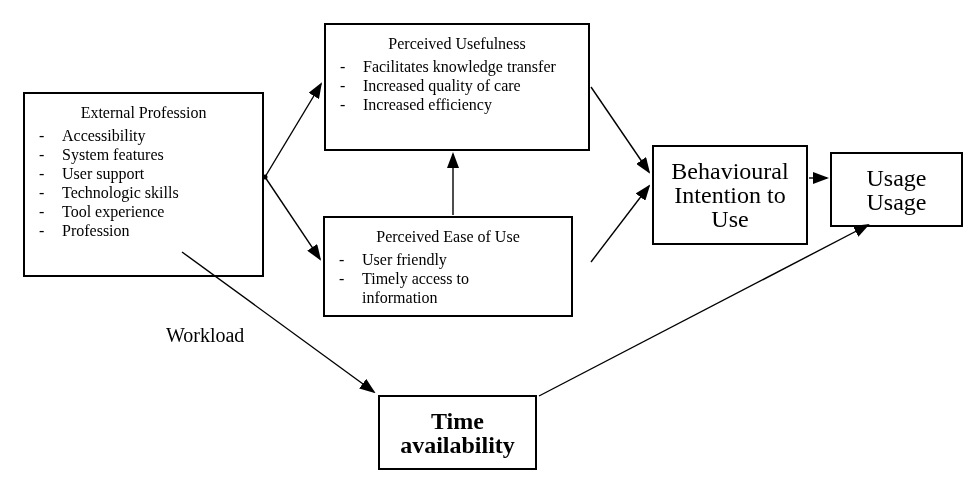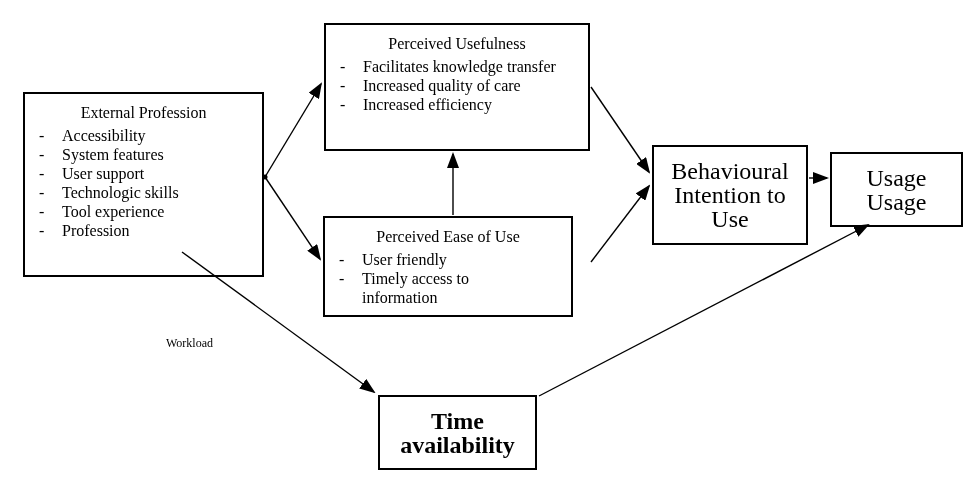--- a/index.html
+++ b/index.html
@@ -37,24 +37,23 @@
     display: flex;
     flex-direction: column;
     justify-content: center;
     align-items: center;
     text-align: center;
     font-size: 24px;
   }
   .center-node span { display: block; line-height: 24px; }
   .edge-label {
     position: absolute;
-    font-size: 12px;
+    font-size: 20px;
     z-index: 2;
     white-space: nowrap;
-    margin-top: 12px;
   }
   svg.edges {
     position: absolute;
     left: 0; top: 0;
     width: 980px; height: 490px;
     z-index: 3;
     pointer-events: none;
   }
   #box-external       { left: 23px;  top: 92px;  width: 241px; height: 185px; }
   #box-pu             { left: 324px; top: 23px;  width: 266px; height: 128px; }

